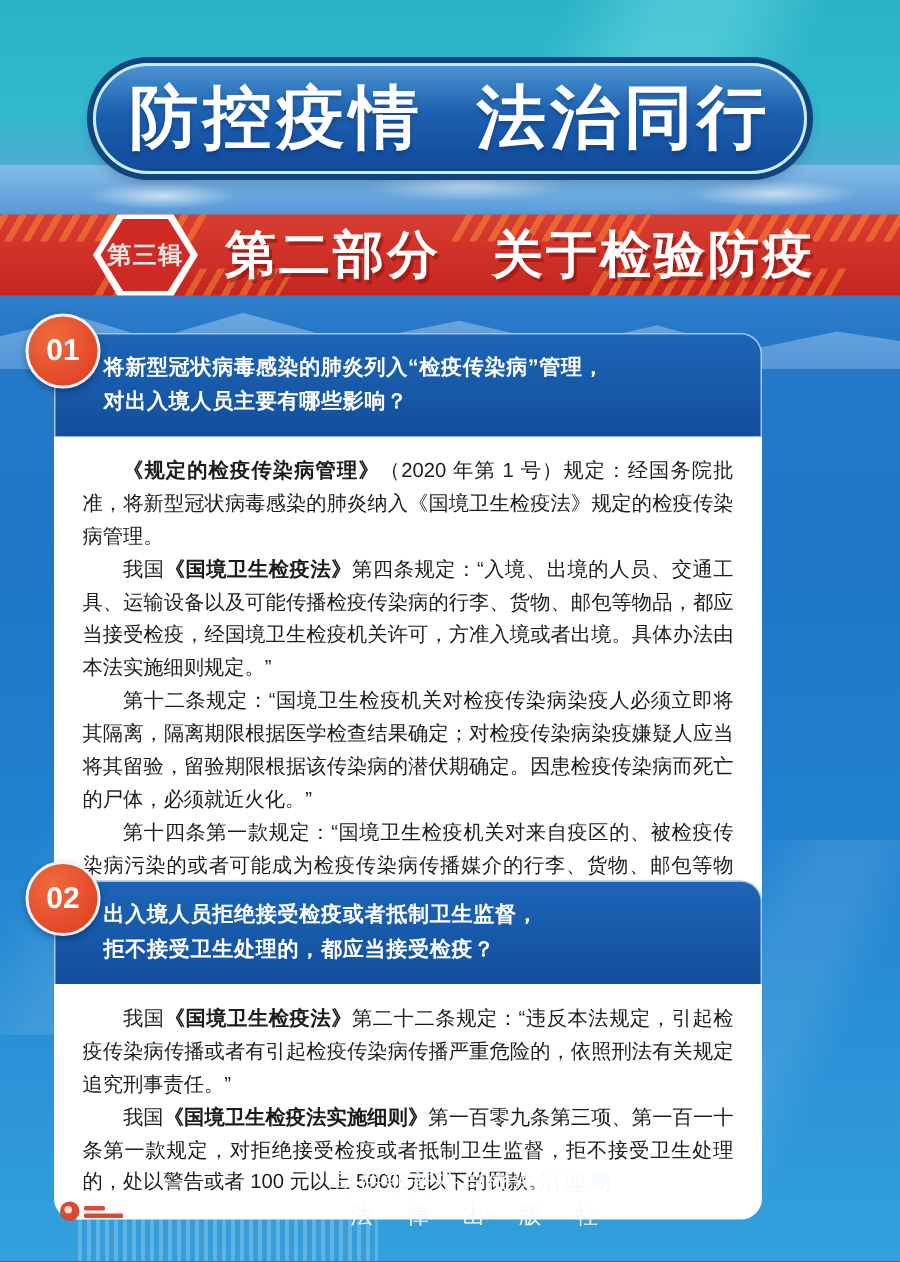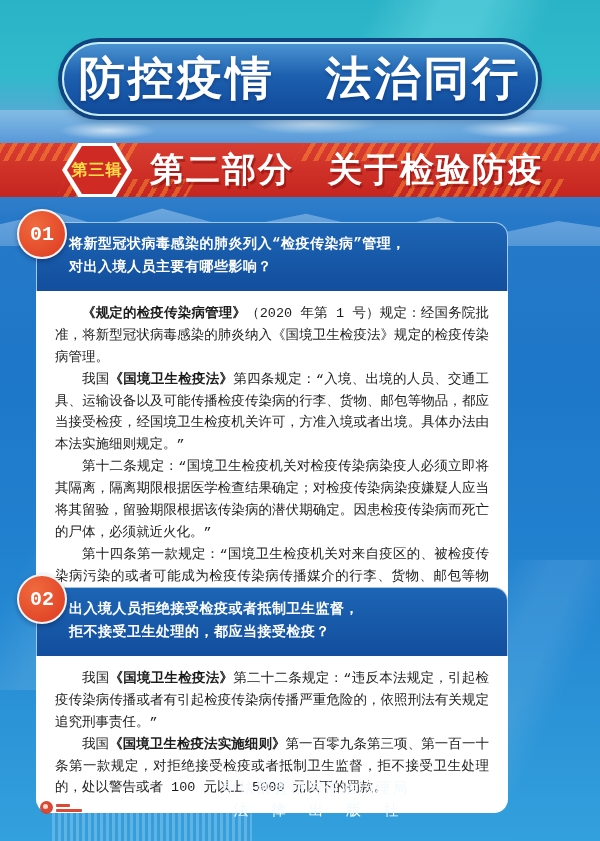--- a/index.html
+++ b/index.html
@@ -1,18 +1,18 @@
 <!DOCTYPE html>
 <html lang="zh"><head>
 <meta charset="utf-8">
 <style>
   html,body{margin:0;padding:0;background:#555;}
   .page{
     position:relative; width:600px; height:841px; margin:0 auto; overflow:hidden;
-    font-family:Liberation Mono, monospace;
+    font-family:Liberation Sans, sans-serif;
     background:linear-gradient(180deg,
       #2ab2c6 0%, #31b9cc 9%, #57a8d4 14%, #4689cf 18%,
       #2679c8 26%, #1e77c9 45%, #2181cf 65%, #2b93d7 85%, #33a1dd 100%);
   }
   
   .streak{position:absolute; pointer-events:none;}
   .streak.s1{top:-30px; right:-80px; width:480px; height:170px;
     background:linear-gradient(115deg, transparent 34%, rgba(130,232,238,.38) 46%, rgba(130,232,238,.38) 54%, transparent 66%);}
   .streak.s2{top:430px; left:-120px; width:420px; height:260px;
     background:linear-gradient(115deg, transparent 38%, rgba(255,255,255,.10) 48%, rgba(255,255,255,.10) 55%, transparent 64%);}
@@ -53,21 +53,21 @@
   .banner .st4{bottom:-4px; left:60px; width:130px;}
   .banner .st5{bottom:-4px; right:40px; width:170px;}
   .hexagon{position:absolute; left:62px; top:50%; transform:translateY(-50%);
     width:70px; height:58px; background:#ffffff;
     clip-path:polygon(25% 0,75% 0,100% 50%,75% 100%,25% 100%,0 50%);
     display:flex; align-items:center; justify-content:center;
     filter:drop-shadow(0 2px 2px rgba(90,0,0,.4));}
   .hexagon .hex-inner{width:60px; height:48px; background:#cf2a23;
     clip-path:polygon(25% 0,75% 0,100% 50%,75% 100%,25% 100%,0 50%);
     display:flex; align-items:center; justify-content:center;}
-  .hexagon .hex-inner span{color:#fde047; font-weight:bold; font-size:16px; letter-spacing:1px;}
+  .hexagon .hex-inner span{color:#e5e5e5; font-weight:bold; font-size:16px; letter-spacing:1px;}
   .banner-title{position:absolute; left:150px; top:50%; transform:translateY(-50%);
     display:flex; gap:34px; color:#fff; font-weight:bold; font-size:34px; white-space:nowrap;
     text-shadow:2px 3px 0 rgba(120,8,8,.45); letter-spacing:2px;}
 
   
   .card{position:absolute; left:36px; width:472px;}
   .card.c1{top:222px;}
   .card.c2{top:587px;}
   .badge{position:absolute; left:-19px; top:-13px; width:46px; height:46px; border-radius:50%;
     background:radial-gradient(circle at 35% 30%, #f06a3e, #dd3a20);

